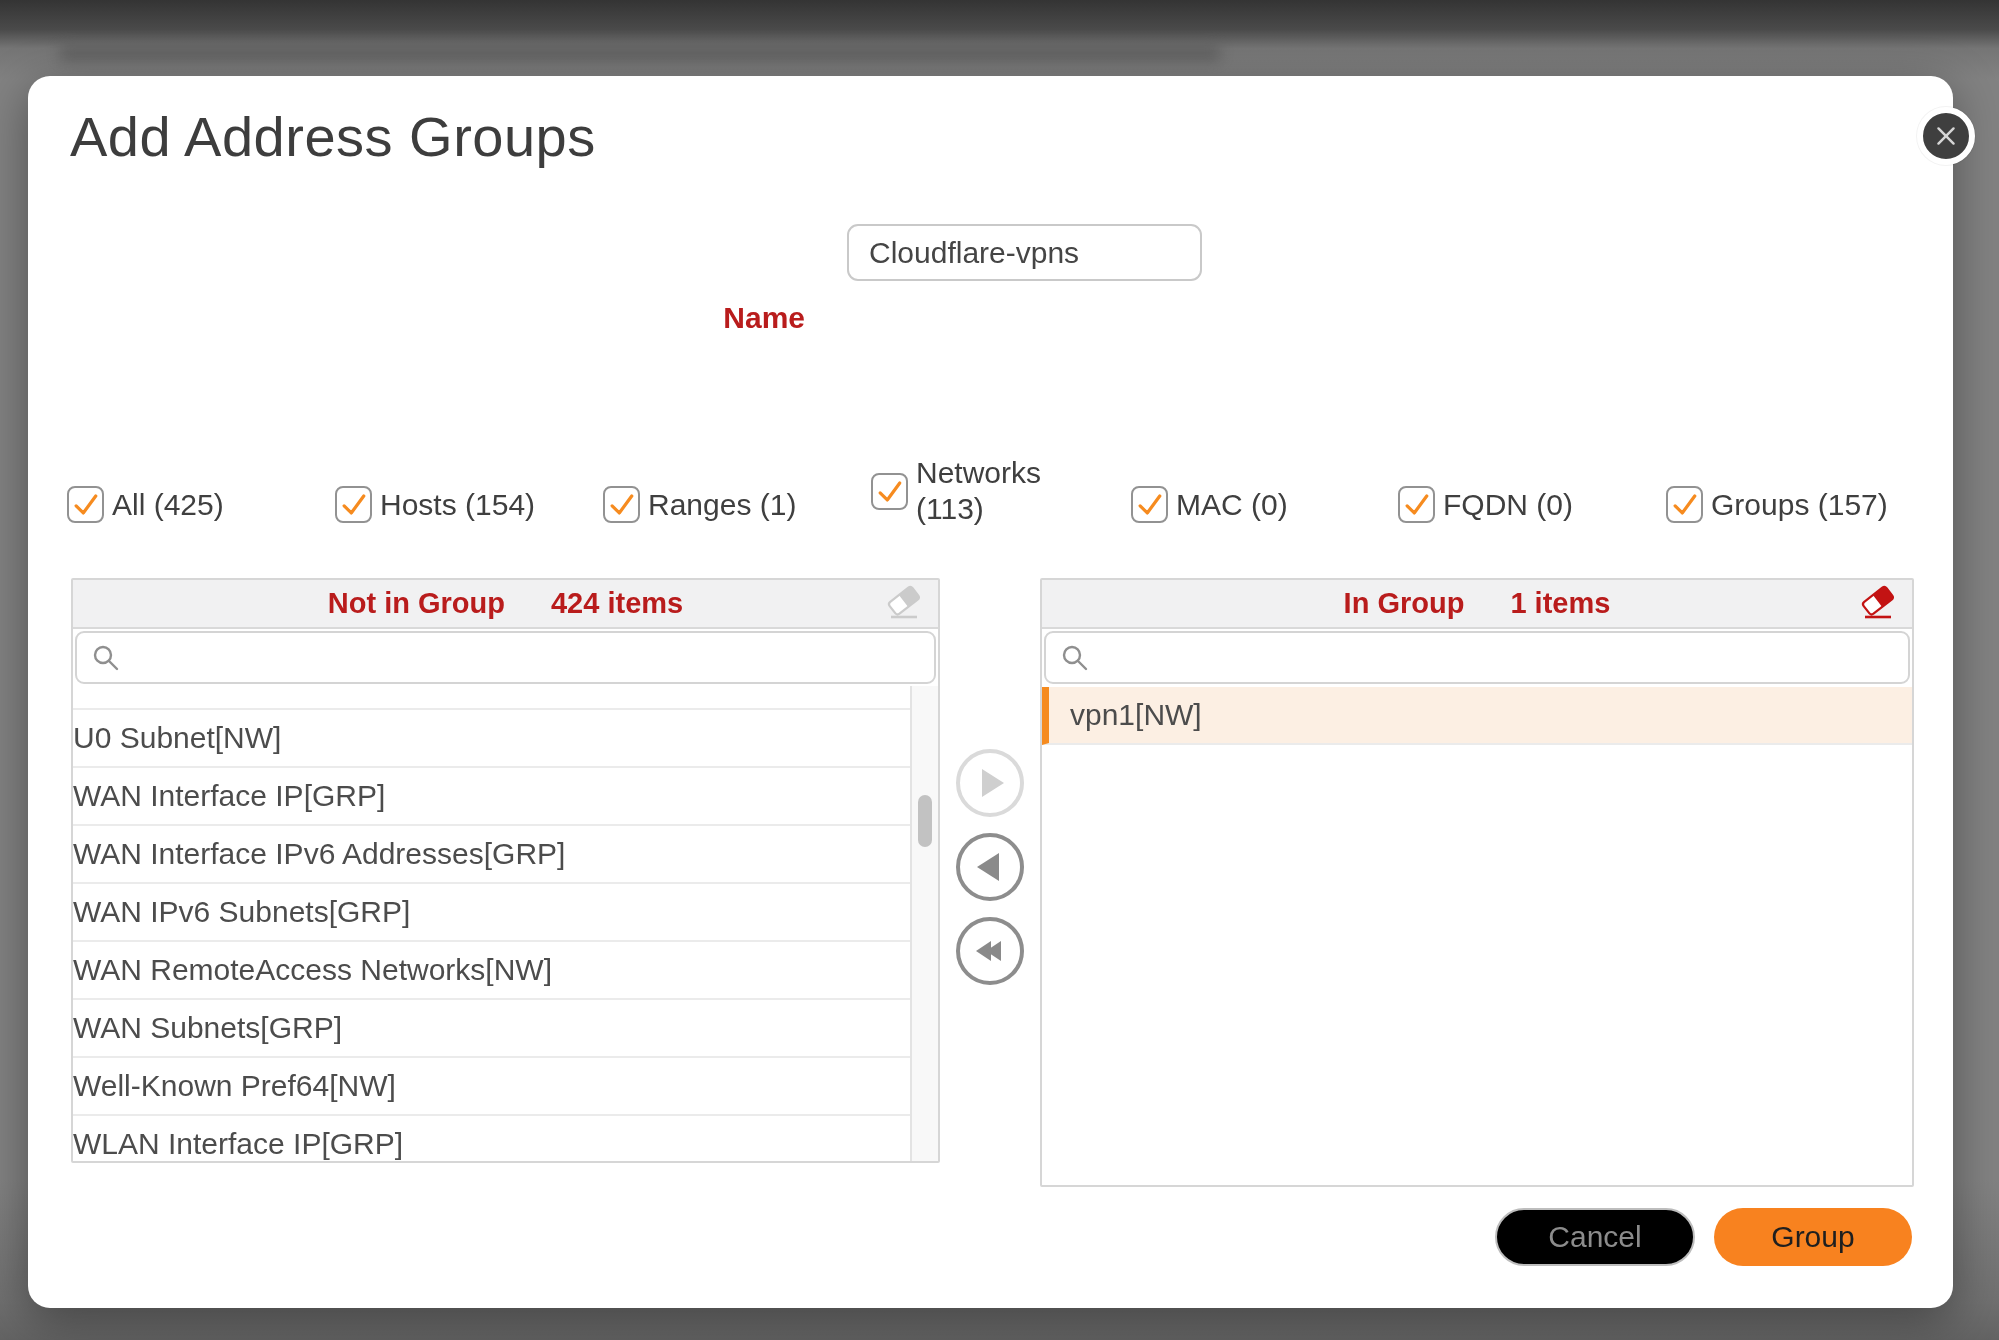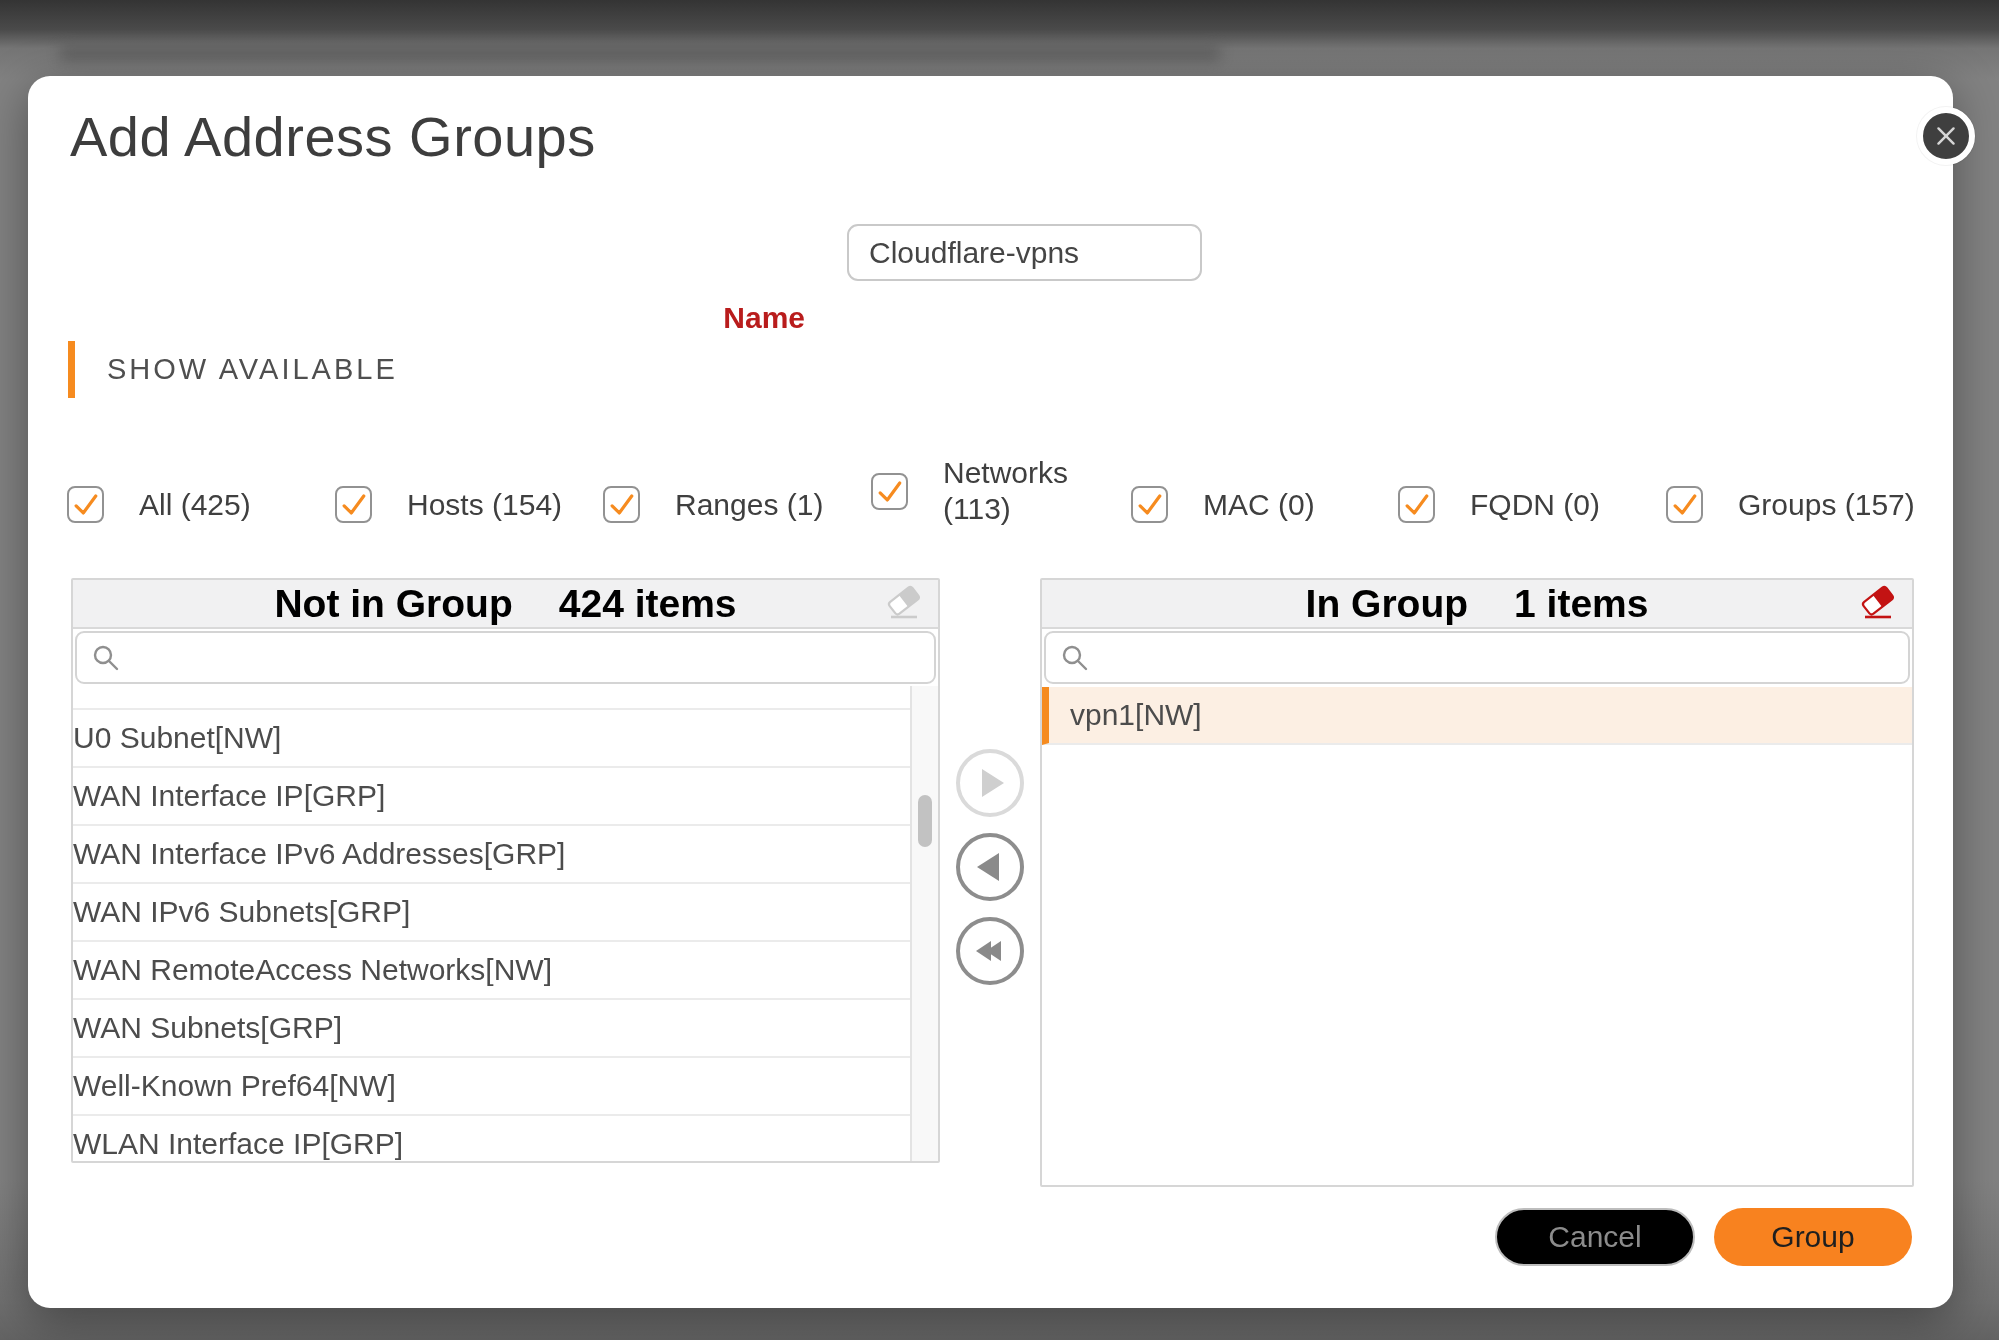--- a/index.html
+++ b/index.html
@@ -19,34 +19,34 @@
 
   .name-row-label{position:absolute;left:617px;top:225px;width:160px;text-align:right;font-size:30px;font-weight:700;color:#b91c1c;}
   .name-input{position:absolute;left:819px;top:148px;width:355px;height:57px;box-sizing:border-box;
     border:2px solid #c9c9c9;border-radius:11px;padding:0 0 0 20px;font-size:30px;color:#454545;outline:none;
     font-family:"Liberation Sans",sans-serif;}
 
   .section-heading{position:absolute;left:40px;top:264px;height:58px;display:flex;align-items:center;}
   .accent-bar{display:inline-block;width:7px;height:57px;background:#F68B1F;margin-right:32px;}
   .section-heading-text{font-size:29px;letter-spacing:3px;color:#4f4f4f;}
 
-  .filter{position:absolute;display:flex;align-items:center;gap:35px;cursor:pointer;}
+  .filter{position:absolute;display:flex;align-items:center;gap:8px;cursor:pointer;}
   .filter-std{top:410px;height:37px;}
   .filter-tall{top:378px;height:74px;}
   .cb{width:37px;height:37px;box-sizing:border-box;border:2px solid #929292;border-radius:8px;background:#fff;
     display:flex;align-items:center;justify-content:center;flex:0 0 auto;}
   .flabel{font-size:30px;color:#3f3f3f;line-height:37px;}
   .flabel-wrap{width:138px;line-height:36px;}
 
   .panel{position:absolute;top:502px;box-sizing:border-box;border:2px solid #d6d6d6;border-radius:2px;background:#fff;overflow:hidden;}
   .panel-left{left:43px;width:869px;height:585px;}
   .panel-right{left:1012px;width:874px;height:609px;}
   .phead{position:relative;height:47px;background:#f1f1f2;border-bottom:2px solid #d9d9d9;
     display:flex;align-items:center;justify-content:center;gap:46px;}
-  .phead-title,.phead-count{font-size:39px;font-weight:700;color:#000000;}
+  .phead-title,.phead-count{font-size:29px;font-weight:700;color:#b91c1c;}
   .eraser{position:absolute;right:14px;top:3px;width:40px;height:40px;cursor:pointer;}
   .eraser-gray{color:#cbcbcb;}
   .eraser-red{color:#c31313;}
 
   .psearch{position:relative;margin:2px;height:53px;border:2px solid #d4d4d4;border-radius:9px;box-sizing:border-box;
     display:flex;align-items:center;background:#fff;}
   .mag{margin-left:14px;display:flex;}
   .psearch input{flex:1;border:none;outline:none;font-size:28px;color:#444;height:100%;background:transparent;
     font-family:"Liberation Sans",sans-serif;padding:0 10px;}
 
@@ -86,24 +86,20 @@
     <button class="close-btn">
       <svg width="34" height="34" viewBox="0 0 36 36">
         <line x1="10" y1="10" x2="26" y2="26" stroke="#d6d6d6" stroke-width="2.6" stroke-linecap="round"></line>
         <line x1="26" y1="10" x2="10" y2="26" stroke="#d6d6d6" stroke-width="2.6" stroke-linecap="round"></line>
       </svg>
     </button>
 
     <div class="name-row-label">Name</div>
     <input class="name-input" type="text" value="Cloudflare-vpns" style="">
 
-    <div class="section-heading">
-      <span class="accent-bar"></span>
-      <span class="section-heading-text">SHOW AVAILABLE</span>
-    </div>
 
     <div class="filter filter-std" style="left:39px">
       <span class="cb">
         <svg width="35" height="35" viewBox="0 0 37 37">
             <path d="M8 20 L16 28 L30 9" fill="none" stroke="#F68B1F" stroke-width="3.6" stroke-linecap="round" stroke-linejoin="round"></path>
           </svg>
       </span>
       <span class="flabel">All (425)</span>
     </div>
     <div class="filter filter-std" style="left:307px">

